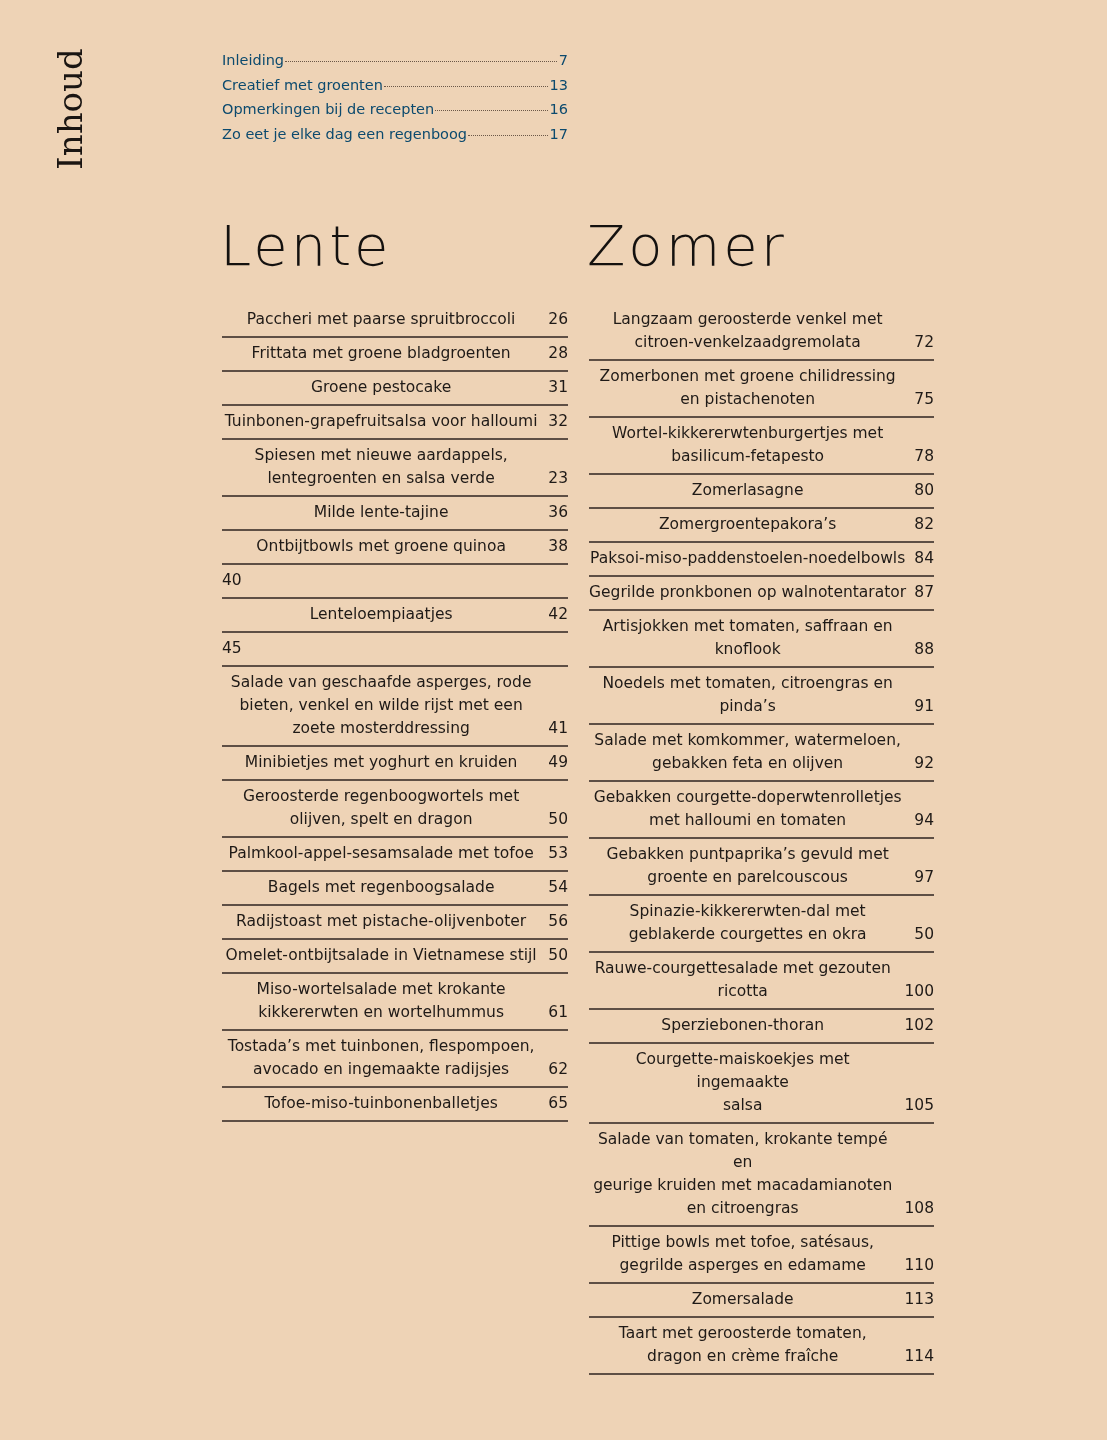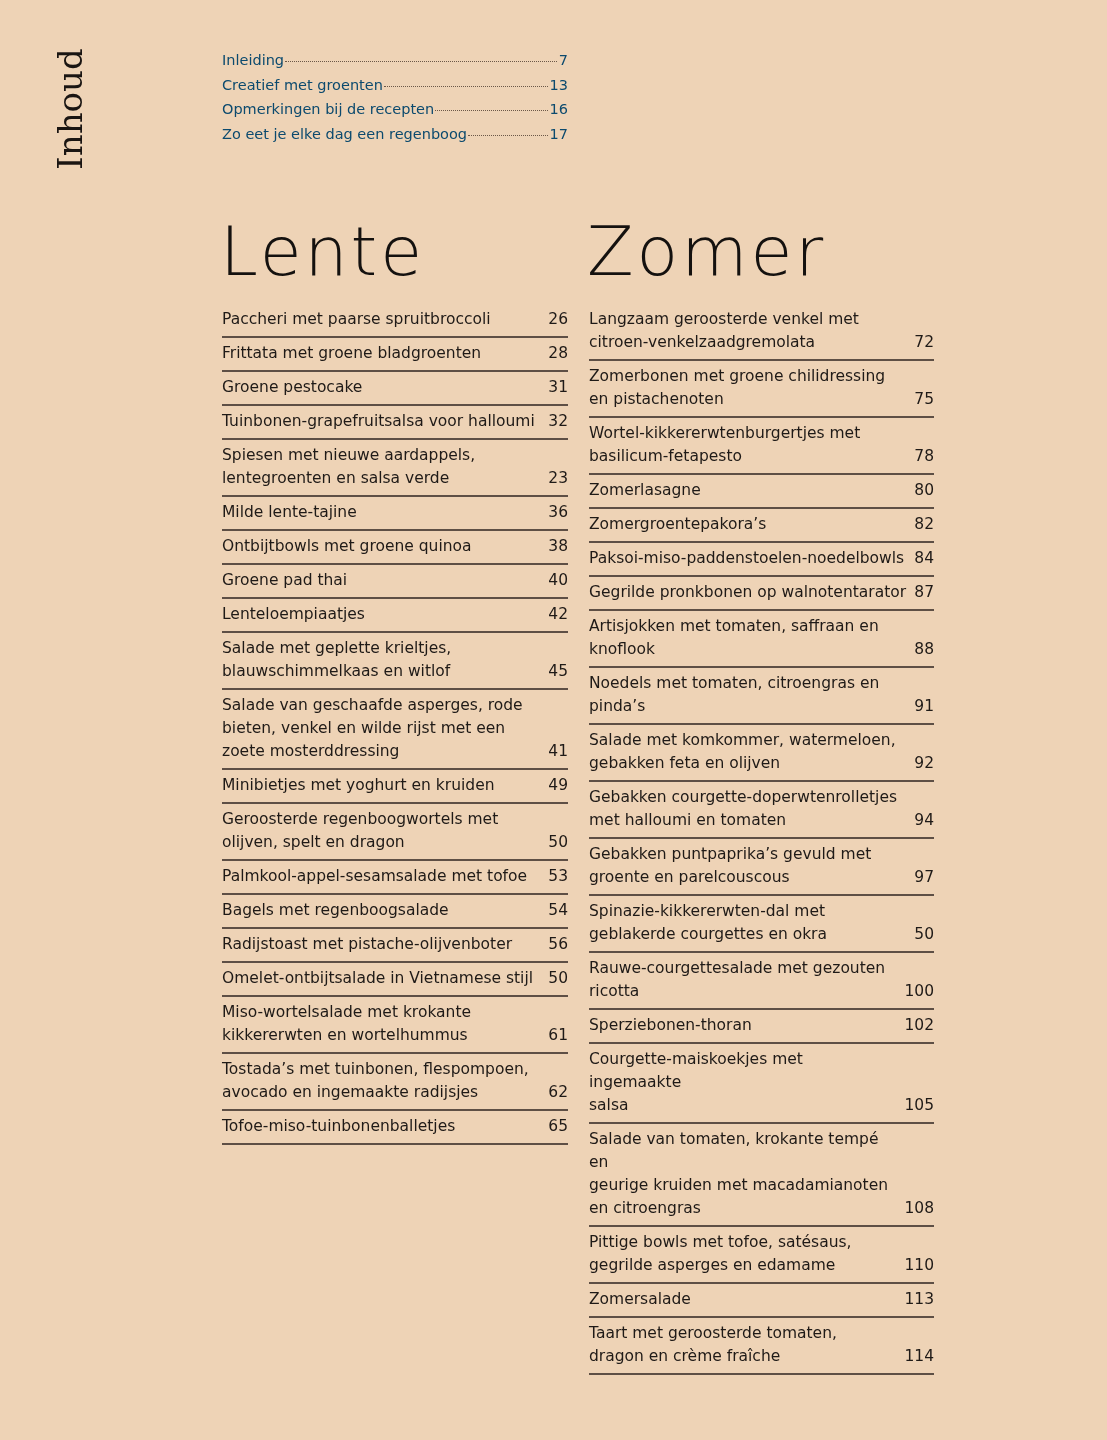--- a/index.html
+++ b/index.html
@@ -64,21 +64,21 @@
     .section {
       position: absolute;
       top: 208px;
     }
     .section.lente { left: 222px; width: 346px; }
     .section.zomer { left: 589px; width: 345px; }
 
     .section-title {
       font-family: "DejaVu Sans", sans-serif;
       font-weight: 200;
-      font-size: 68px;
+      font-size: 56px;
       line-height: 1;
       letter-spacing: 3px;
       margin: 0 0 0 -2px;
       height: 96px;
       padding-top: 10px;
       box-sizing: border-box;
       color: #14110f;
       -webkit-text-stroke: 0px;
     }
     .section-title.thin {
@@ -97,20 +97,21 @@
       border-bottom: 2px solid #5e4f45;
       padding: 4px 0 5px 0;
       font-size: 15.5px;
       line-height: 23px;
       color: #1f1a17;
     }
     .toc-item .name {
       flex: 1;
       padding-right: 8px;
       white-space: pre-line;
+      text-align: center;
     }
     .toc-item .num {
       white-space: nowrap;
       text-align: left;
     }
   </style>
 </head>
 <body>
 
 <div class="vertical-title">
@@ -166,30 +167,27 @@
       </li>
     <li class="toc-item">
         <span class="name">Milde lente-tajine</span>
         <span class="num">36</span>
       </li>
     <li class="toc-item">
         <span class="name">Ontbijtbowls met groene quinoa</span>
         <span class="num">38</span>
       </li>
     <li class="toc-item">
-        <span class="name">Groene pad thai</span>
         <span class="num">40</span>
       </li>
     <li class="toc-item">
         <span class="name">Lenteloempiaatjes</span>
         <span class="num">42</span>
       </li>
     <li class="toc-item">
-        <span class="name">Salade met geplette krieltjes,
-blauwschimmelkaas en witlof</span>
         <span class="num">45</span>
       </li>
     <li class="toc-item">
         <span class="name">Salade van geschaafde asperges, rode
 bieten, venkel en wilde rijst met een
 zoete mosterddressing</span>
         <span class="num">41</span>
       </li>
     <li class="toc-item">
         <span class="name">Minibietjes met yoghurt en kruiden</span>

